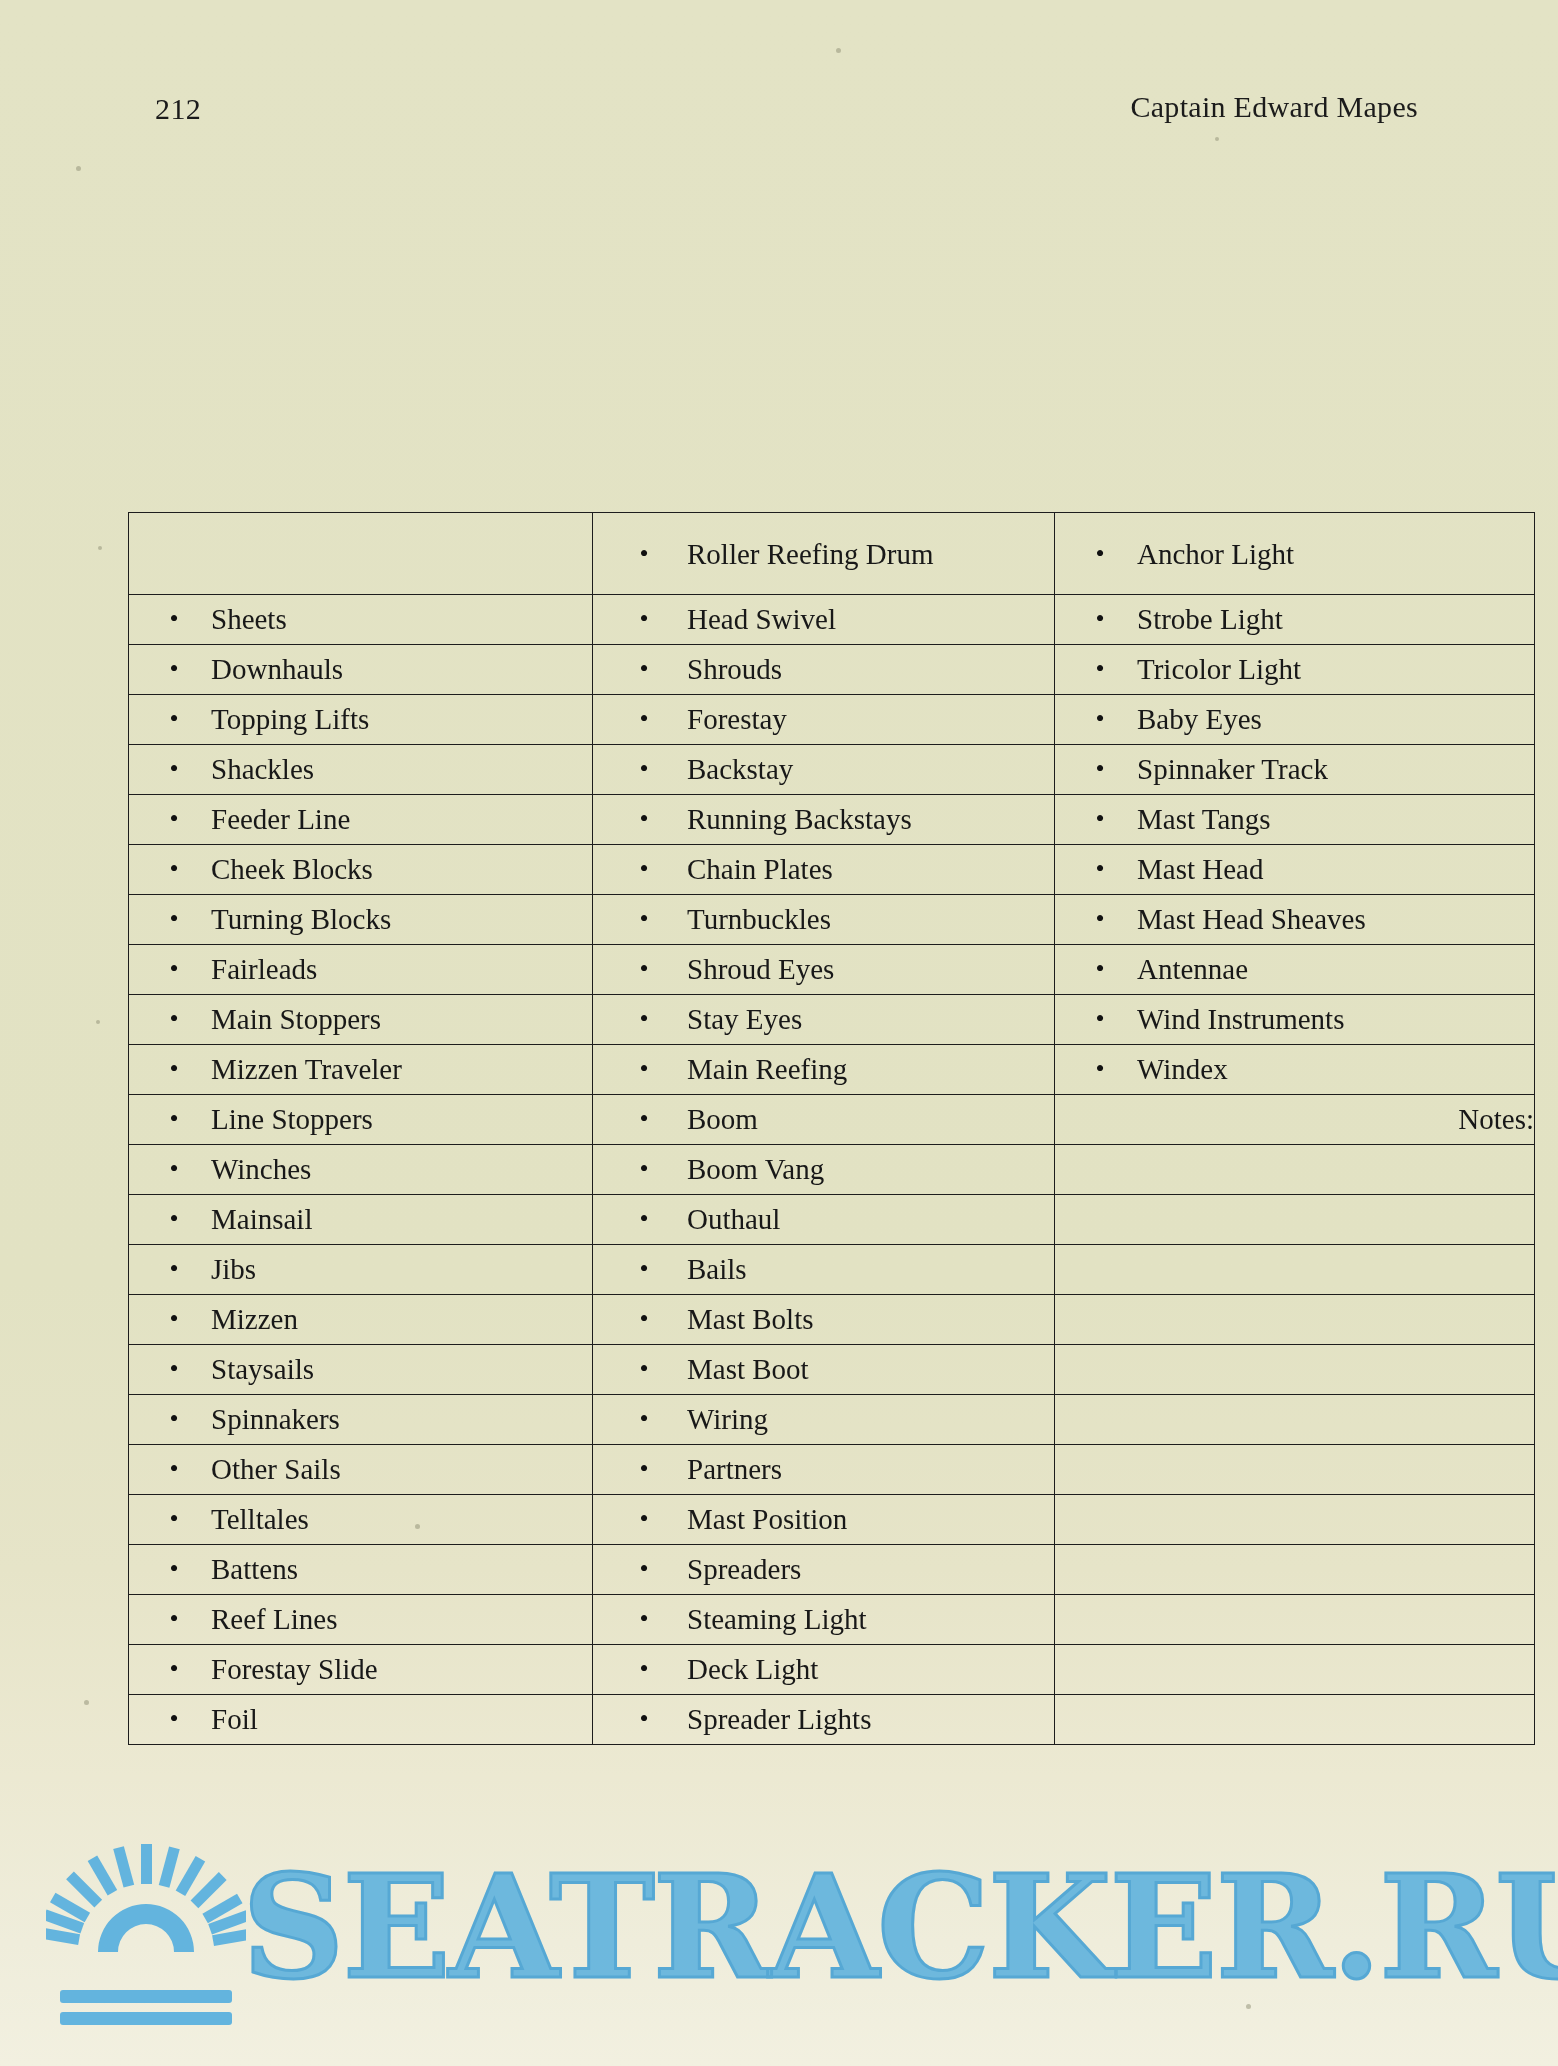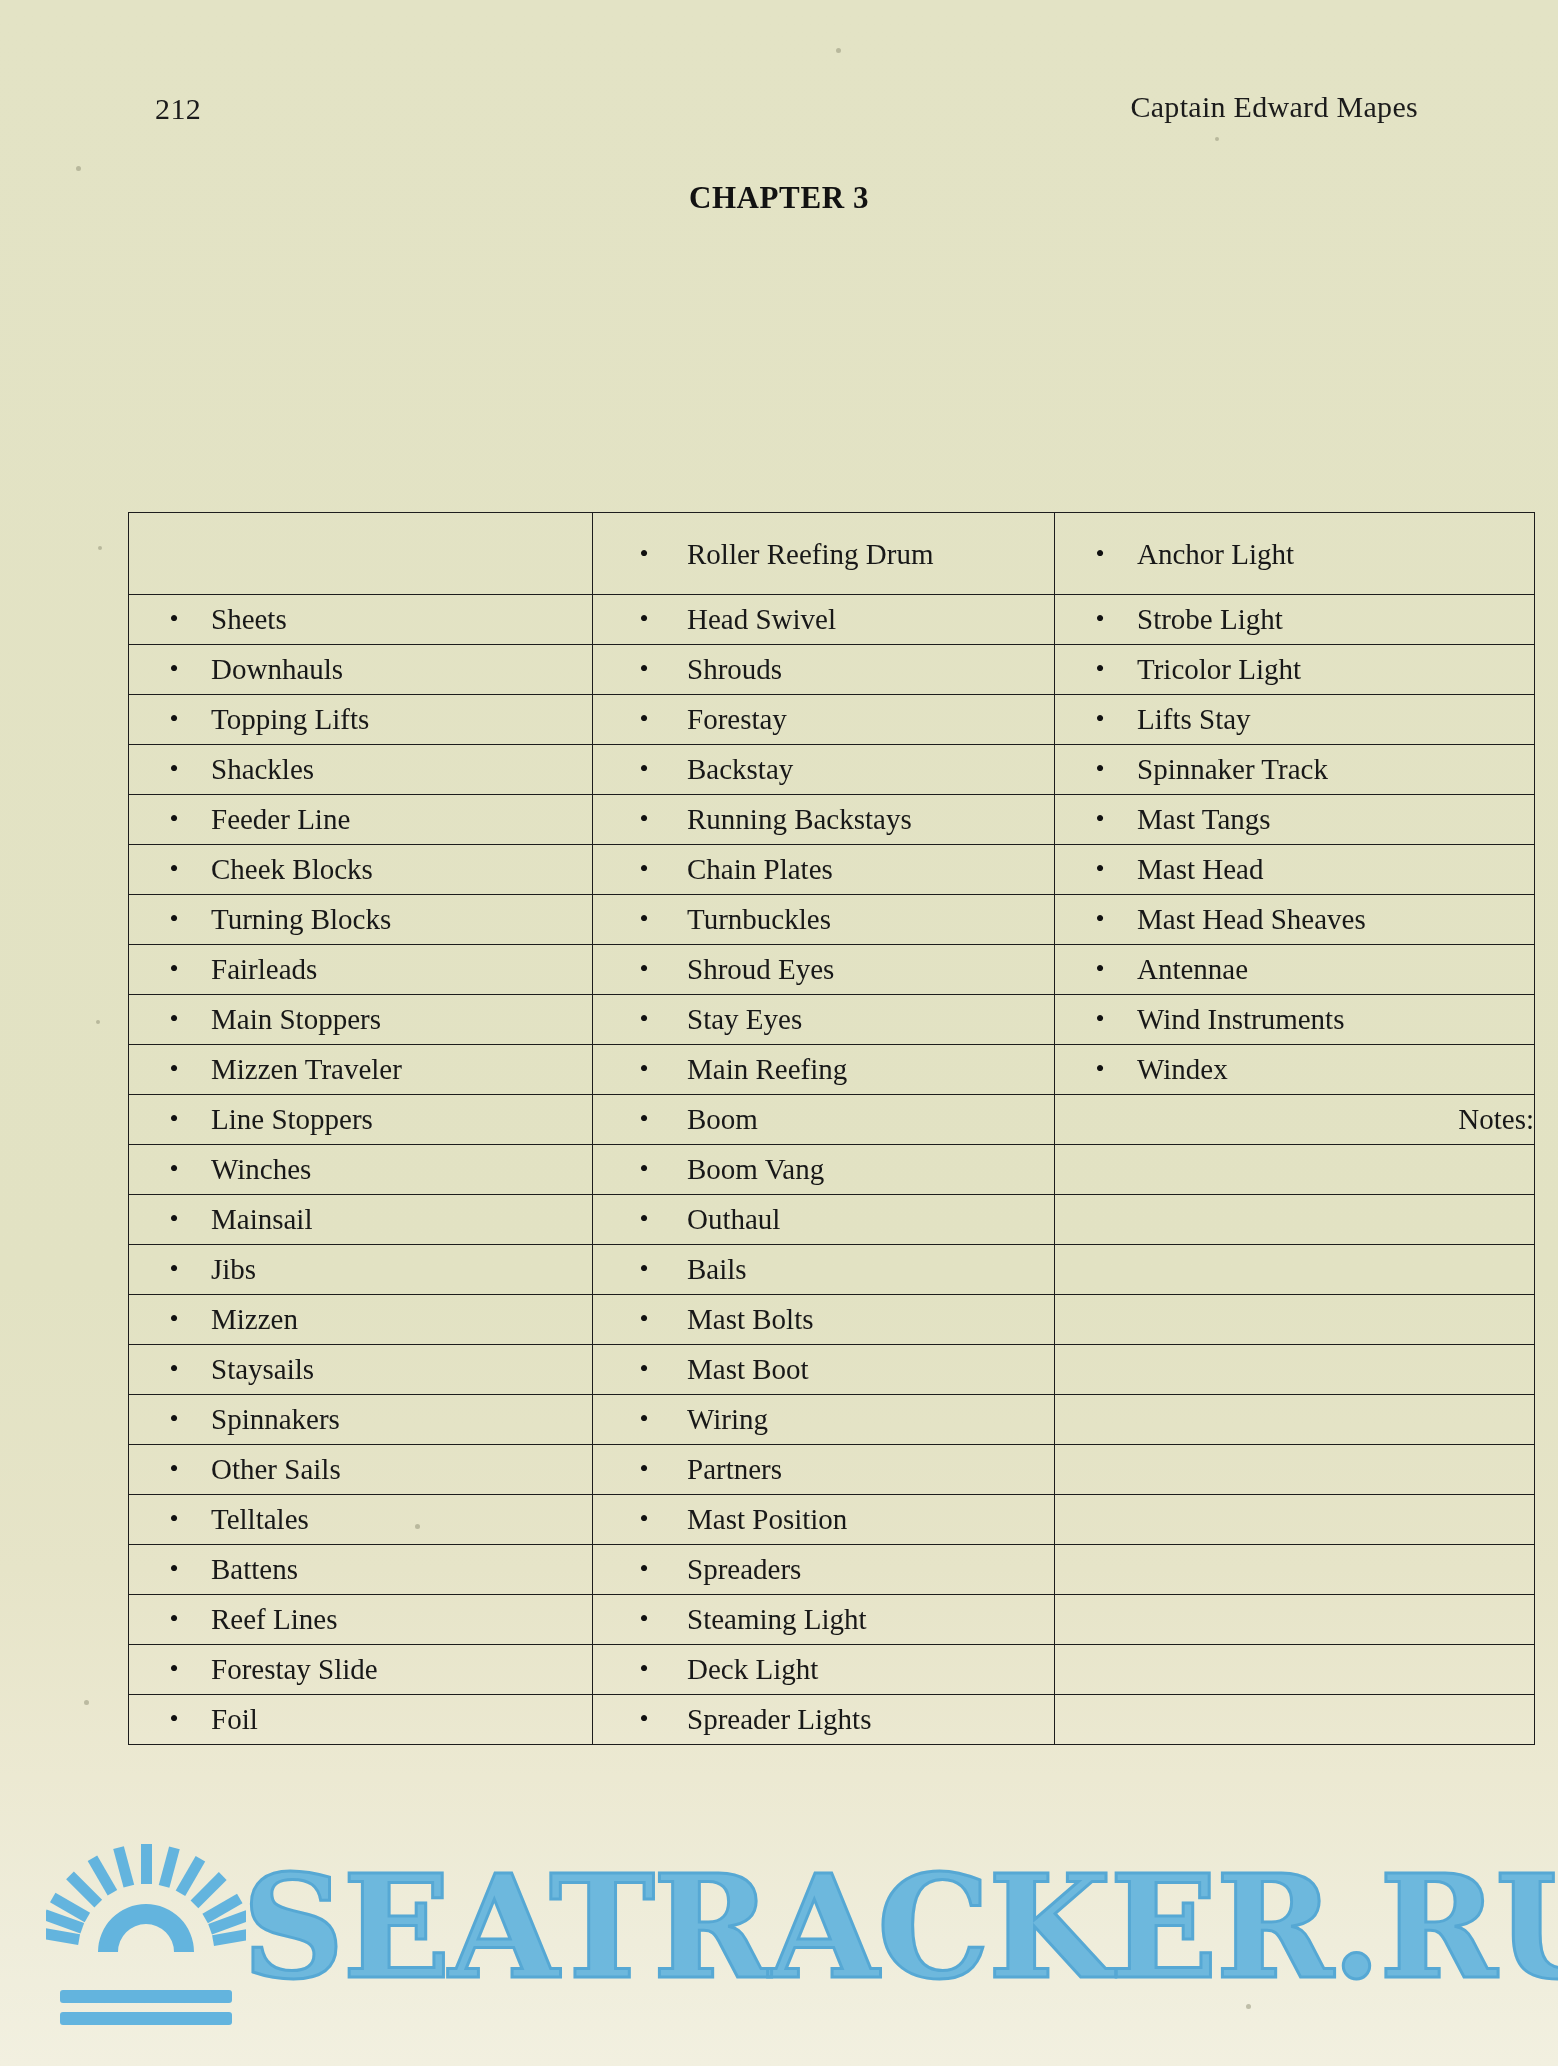--- a/index.html
+++ b/index.html
@@ -164,21 +164,20 @@
 
 <div class="paper"></div>
 
 <div class="page-inner">
 
   <div class="running-head">
     <div class="folio">212</div>
     <div class="author">Captain Edward Mapes</div>
   </div>
 
-  <div class="chapter-label">CHAPTER 3</div>
 
   <table class="checklist">
     <colgroup>
       <col class="c1">
         <col class="c2">
         <col class="c3">
     </colgroup>
     <tbody>
         <tr class="tall">
           <td class="empty-cell"></td>
@@ -244,21 +243,21 @@
           </td>
           <td>
             <div class="cell">
               <span class="bullet indent2">•</span>
               <span class="label">Forestay</span>
             </div>
           </td>
           <td>
             <div class="cell">
               <span class="bullet">•</span>
-              <span class="label">Lifts Stay</span>
+              <span class="label">Baby Eyes</span>
             </div>
           </td>
         </tr>
         <tr>
           <td>
             <div class="cell">
               <span class="bullet">•</span>
               <span class="label">Shackles</span>
             </div>
           </td>

